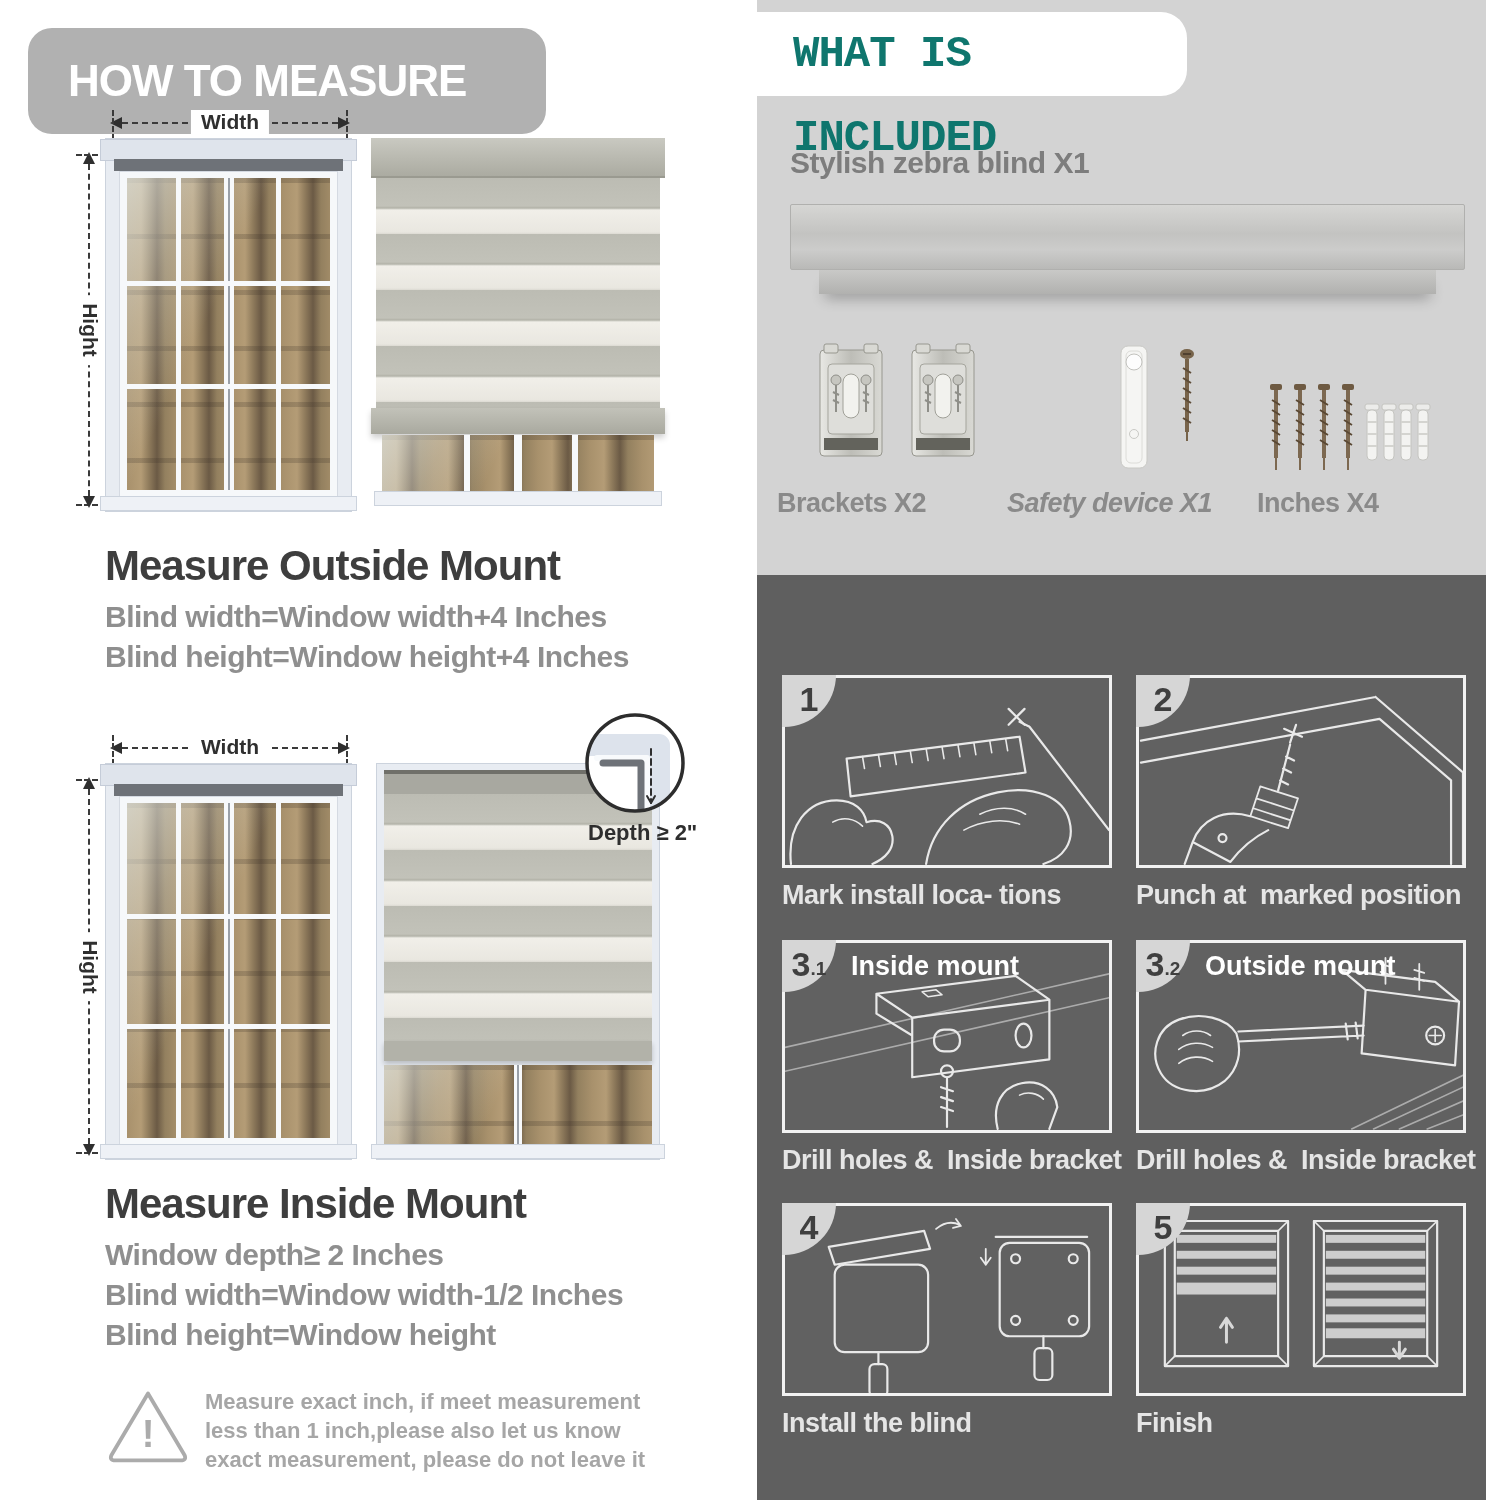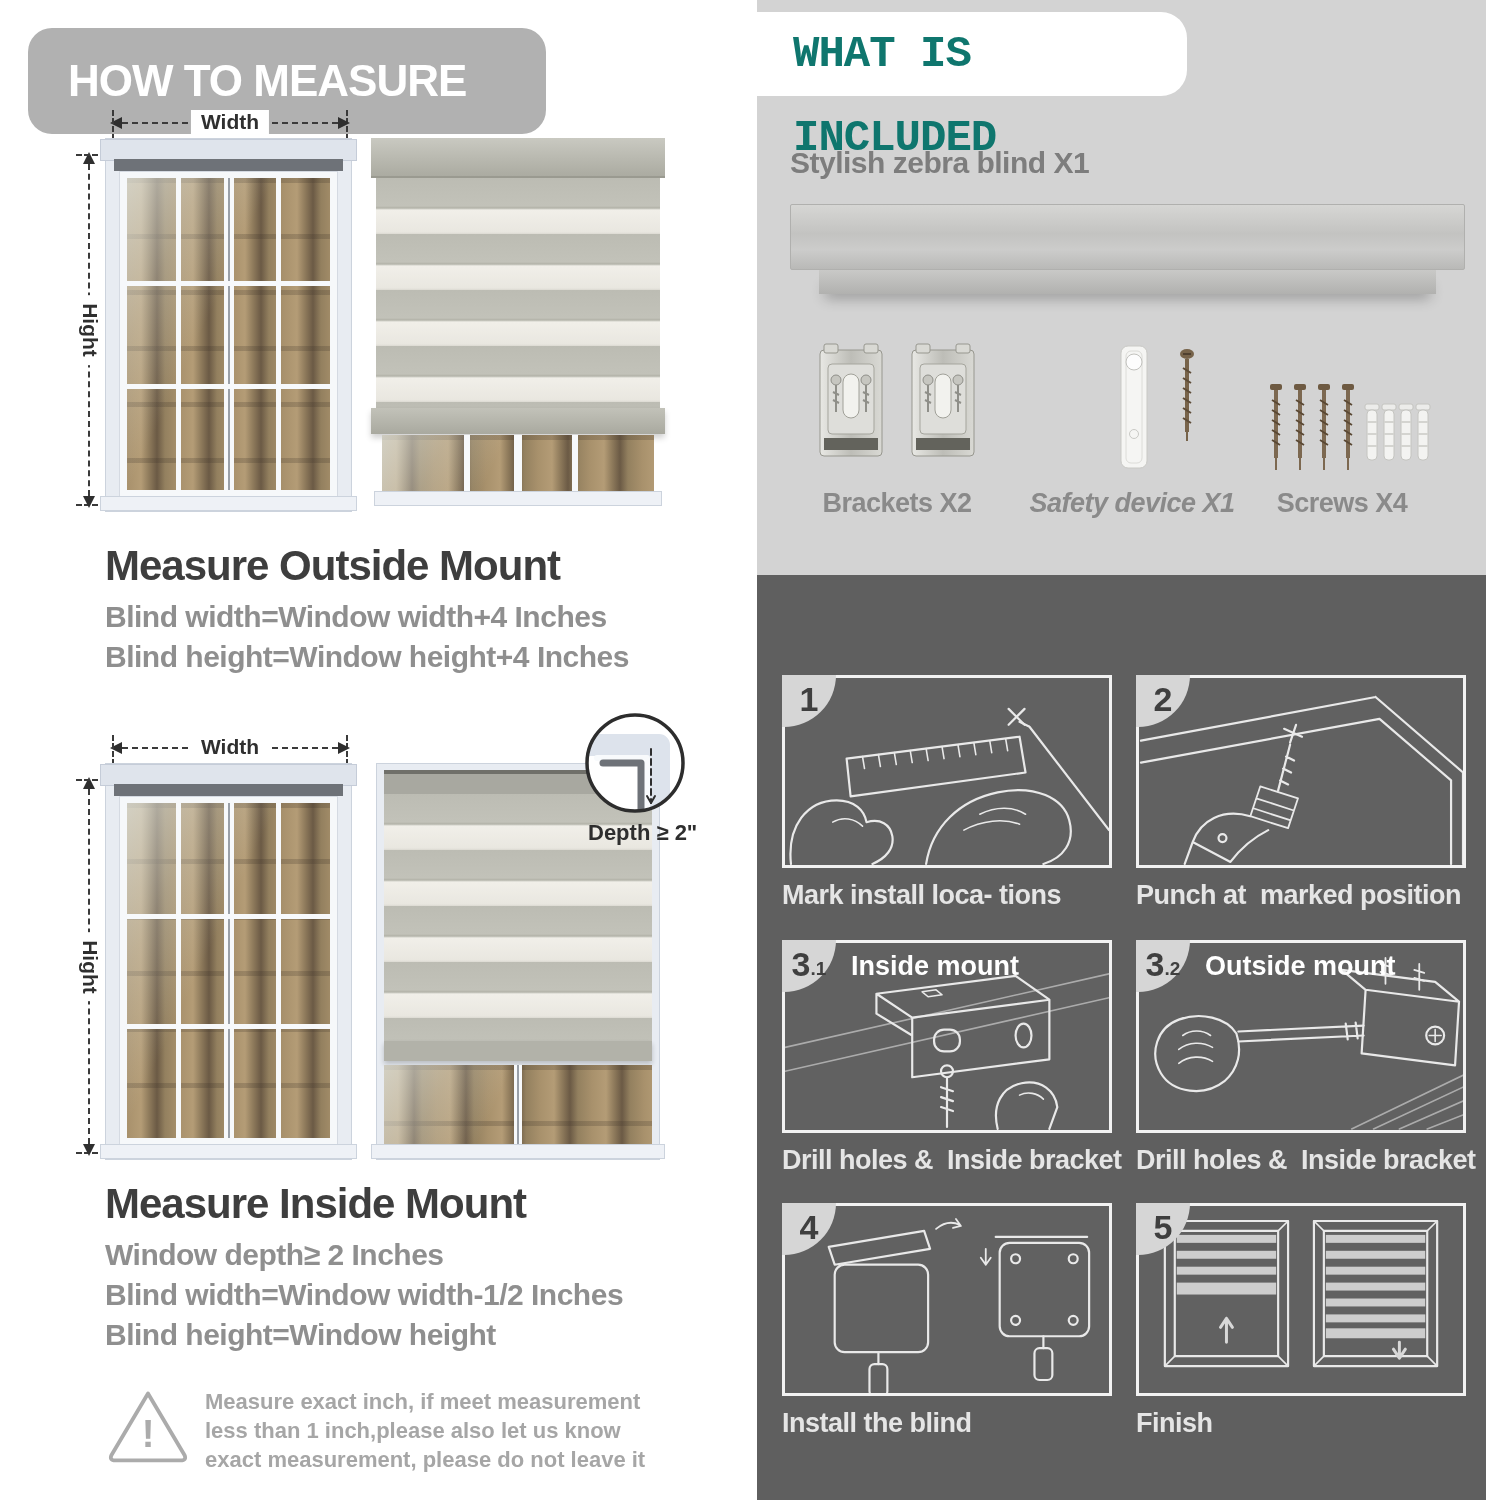--- a/index.html
+++ b/index.html
@@ -85,21 +85,21 @@
   
   .depth-label{position:absolute;font-size:22px;font-weight:bold;color:#2e2e2e;white-space:nowrap;}
 
   
   .included-label{position:absolute;left:33px;top:146px;width:675px;
      font-size:30px;font-weight:bold;color:#7d7d7d;letter-spacing:-0.5px;}
   .bar-main{position:absolute;left:33px;top:204px;width:675px;height:66px;border-radius:2px;
      background:linear-gradient(180deg,#d6d6d4,#c3c3c1 45%,#cccccb 70%,#b9b9b7);border:1px solid #b0b0ae;box-sizing:border-box;}
   .bar-low{position:absolute;left:62px;top:270px;width:617px;height:24px;
      background:linear-gradient(180deg,#c9c9c7,#b1b1af);box-shadow:0 10px 14px -6px rgba(0,0,0,.3);}
-  .part-label{position:absolute;top:488px;font-size:27px;font-weight:bold;color:#8a8a8a;text-align:center;letter-spacing:-0.5px;}
+  .part-label{position:absolute;top:488px;font-size:27px;font-weight:bold;color:#8a8a8a;letter-spacing:-0.5px;}
 
   
   .step{position:absolute;width:330px;height:193px;border:3px solid #f2f2f2;background:#616161;box-sizing:border-box;}
   .badge{position:absolute;left:-3px;top:-3px;width:54px;height:52px;background:#d6d6d6;
      border-radius:0 0 60px 0;color:#3f3f3f;font-size:34px;font-weight:bold;
      display:flex;align-items:center;justify-content:center;padding-bottom:4px;box-sizing:border-box;}
   .badge .sub{font-size:19px;margin-top:10px;}
   .step-label{position:absolute;left:66px;top:8px;font-size:27px;font-weight:bold;color:#fff;white-space:pre-wrap;}
   .caption{position:absolute;width:360px;font-size:27px;font-weight:bold;color:#e5e5e5;white-space:pre-wrap;letter-spacing:-0.5px;}
   .art{position:absolute;inset:0;width:100%;height:100%;}
@@ -313,21 +313,21 @@
         <rect x="139" y="28" width="10" height="50" rx="4" fill="#f3f3f1" stroke="#c4c4c0"></rect>
         <path d="M139,40 h10 M139,52 h10 M139,64 h10" fill="none" stroke="#d4d4d0" stroke-width="2"></path>
         <rect x="154" y="22" width="14" height="6" rx="2" fill="#ececea" stroke="#c4c4c0"></rect>
         <rect x="156" y="28" width="10" height="50" rx="4" fill="#f3f3f1" stroke="#c4c4c0"></rect>
         <path d="M156,40 h10 M156,52 h10 M156,64 h10" fill="none" stroke="#d4d4d0" stroke-width="2"></path>
       </g>
     </svg>
 
     <div class="part-label" style="left:20px;width:240px;">Brackets X2</div>
     <div class="part-label" style="left:250px;width:250px;font-style:italic;">Safety device X1</div>
-    <div class="part-label" style="left:500px;width:170px;">Screws X4</div>
+    <div class="part-label" style="left:500px;width:170px;">Inches X4</div>
   </div>
 
   <div class="panel-dark">
 
     <div class="step" style="left:25px;top:100px;">
       <svg class="art" viewBox="0 0 326 186">
         <path d="M62,80 L236,58 L242,94 L66,118 Z"></path>
         <path d="M78,78 l2,12 M94,76 l2,12 M110,74 l2,12 M126,72 l2,12 M142,70 l2,12 M158,68 l2,12 M174,66 l2,12 M190,64 l2,12 M206,62 l2,12 M222,60 l2,12" style="stroke-width:1.6;"></path>
         <path d="M225,30 l16,16 M241,30 l-16,16"></path>
         <path d="M246,48 L326,152 M246,48 l-10,-5"></path>

